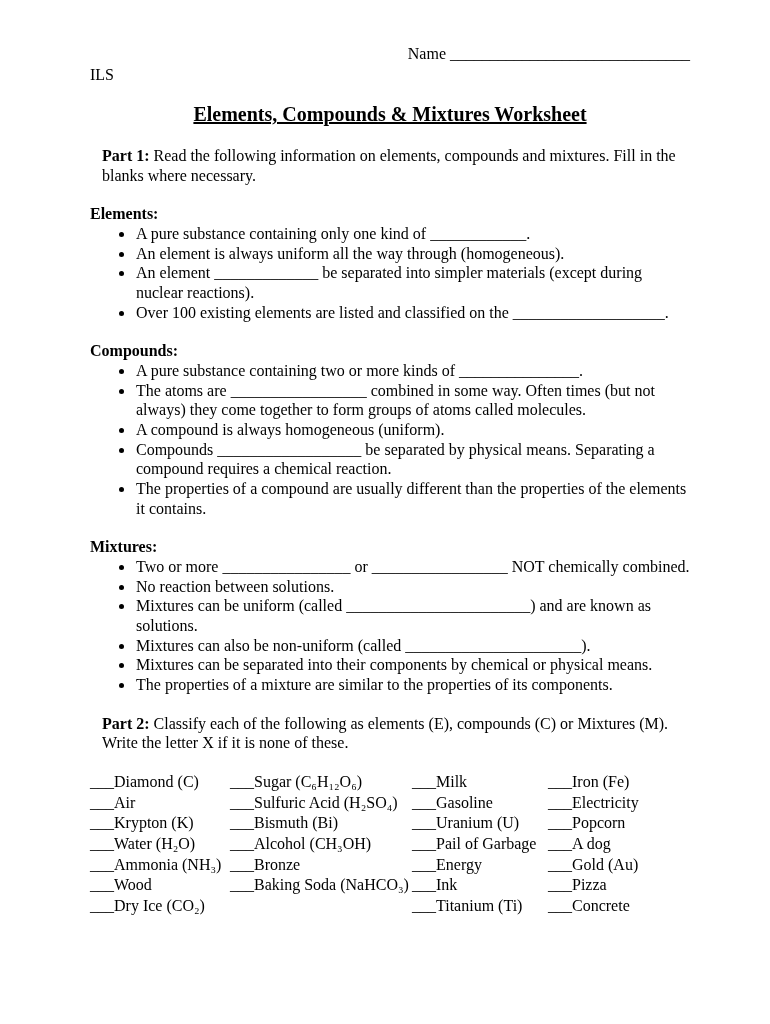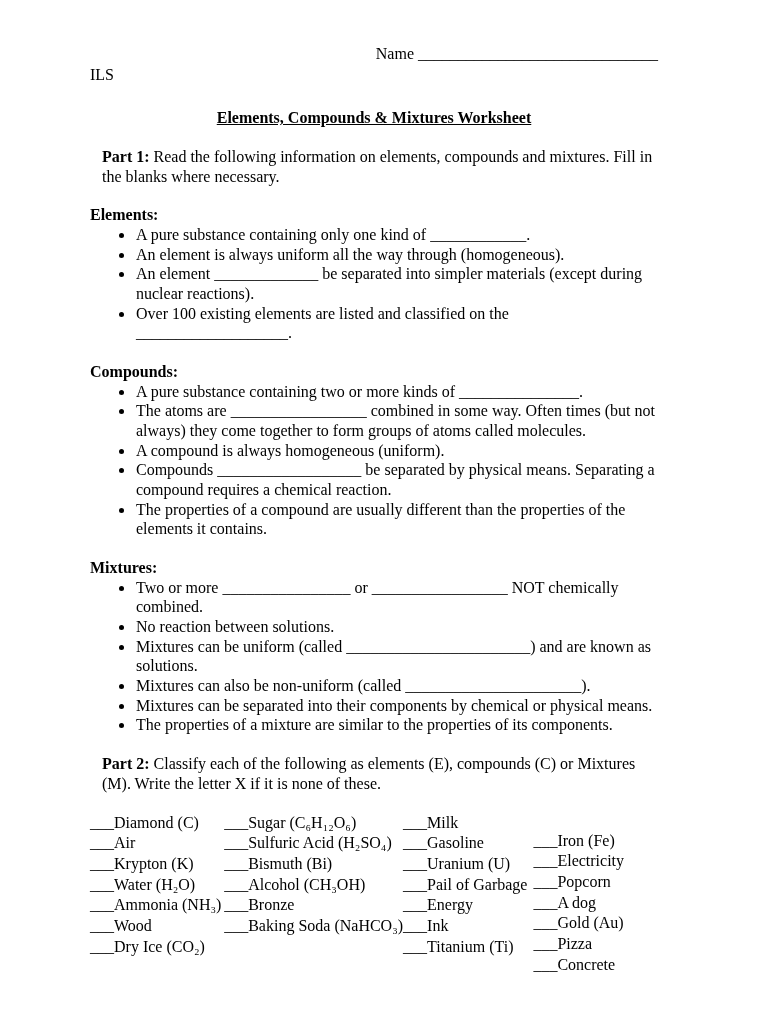--- a/index.html
+++ b/index.html
@@ -12,33 +12,33 @@
     height: 1024px;
     color: #000000;
     font-family: "Liberation Serif", "DejaVu Serif", serif;
     font-size: 16px;
     line-height: 1.23;
   }
   .page {
     box-sizing: border-box;
     width: 770px;
     height: 1024px;
-    padding: 44px 112px 20px 90px;
+    padding: 44px 80px 20px 90px;
     overflow: hidden;
   }
   .name-line {
     text-align: right;
     white-space: nowrap;
   }
   .ils {
     margin-top: 1px;
   }
   .title {
-    margin: 24px 0 0 0;
-    font-size: 16px;
+    margin: 18px 0 0 0;
+    font-size: 20px;
     font-weight: bold;
     text-decoration: underline;
     text-align: center;
   }
   .intro {
     margin: 19px 0 0 12px;
   }
   .intro b {
     font-weight: bold;
   }
@@ -63,21 +63,21 @@
     display: flex;
     flex-direction: column;
   }
   .col .item {
     margin-bottom: 1px;
     white-space: nowrap;
   }
   .col1 { width: 140px; }
   .col2 { width: 182px; }
   .col3 { width: 136px; }
-  .col4 { width: 130px; margin-top: 18px; }
+  .col4 { width: 130px; }
 </style>
 </head>
 <body>
 
 <div class="page">
 
   <div class="name-line">Name ______________________________</div>
   <div class="ils">ILS</div>
   <h1 class="title">Elements, Compounds &amp; Mixtures Worksheet</h1>
 

